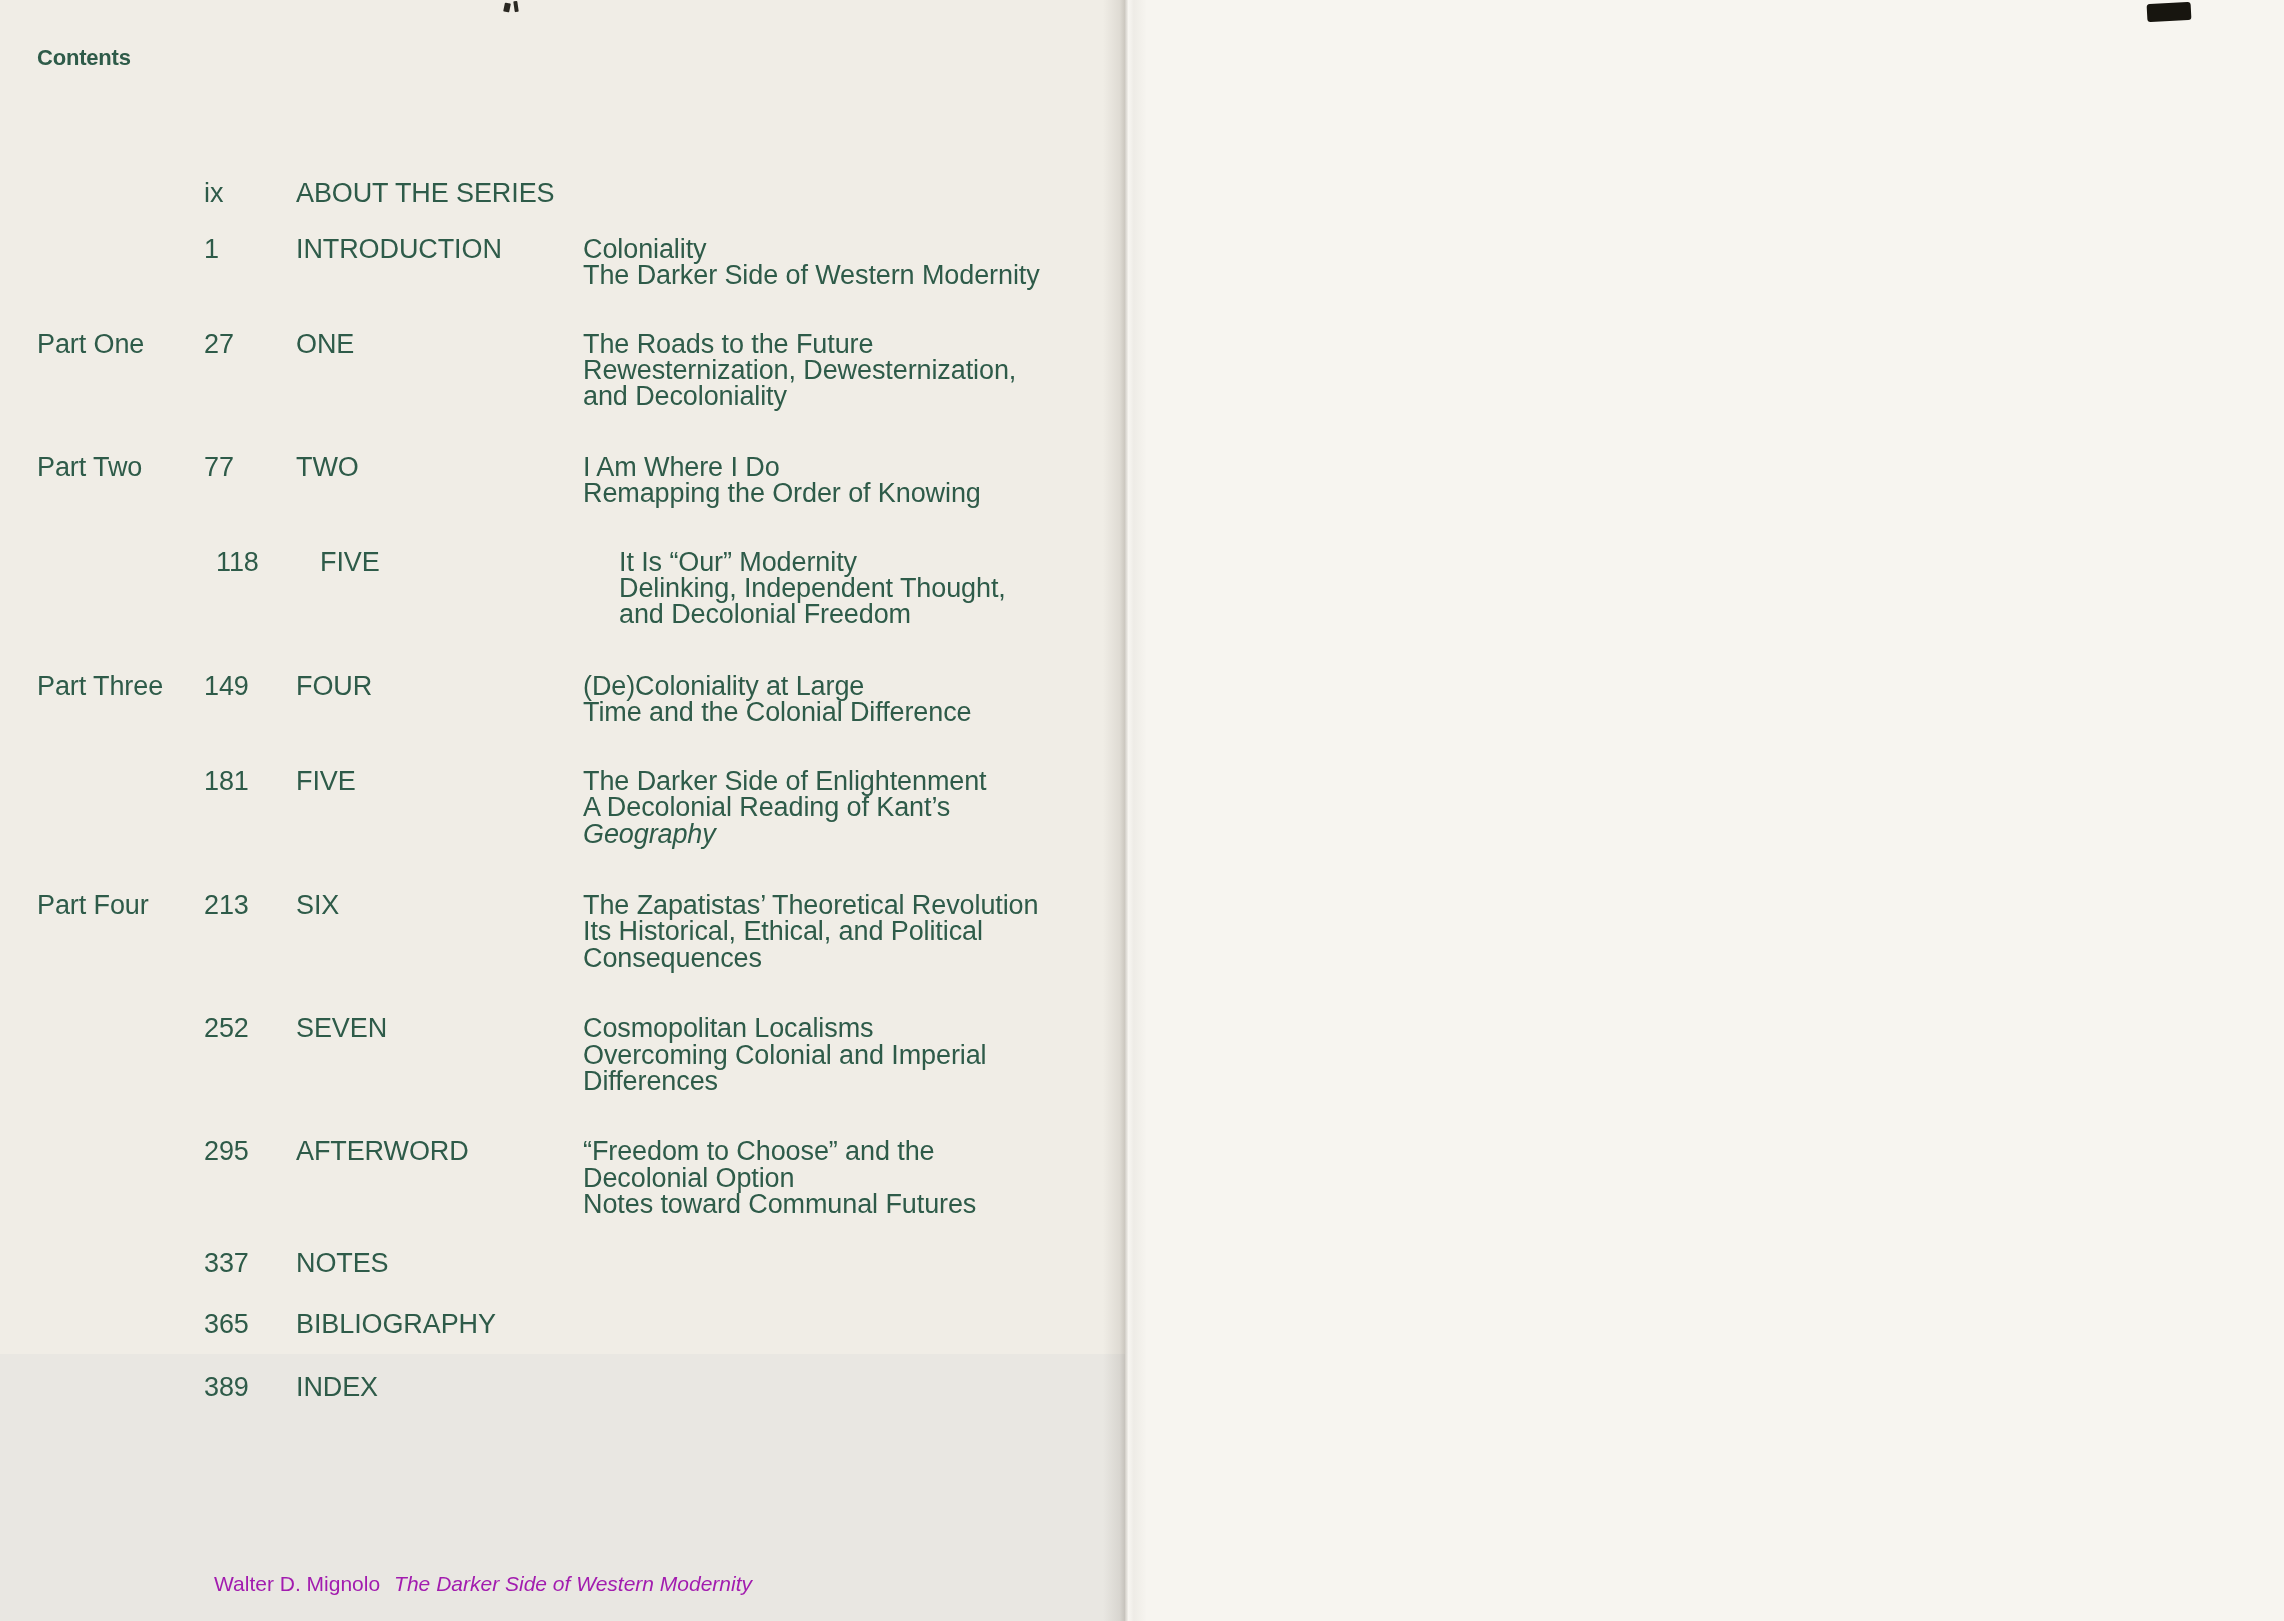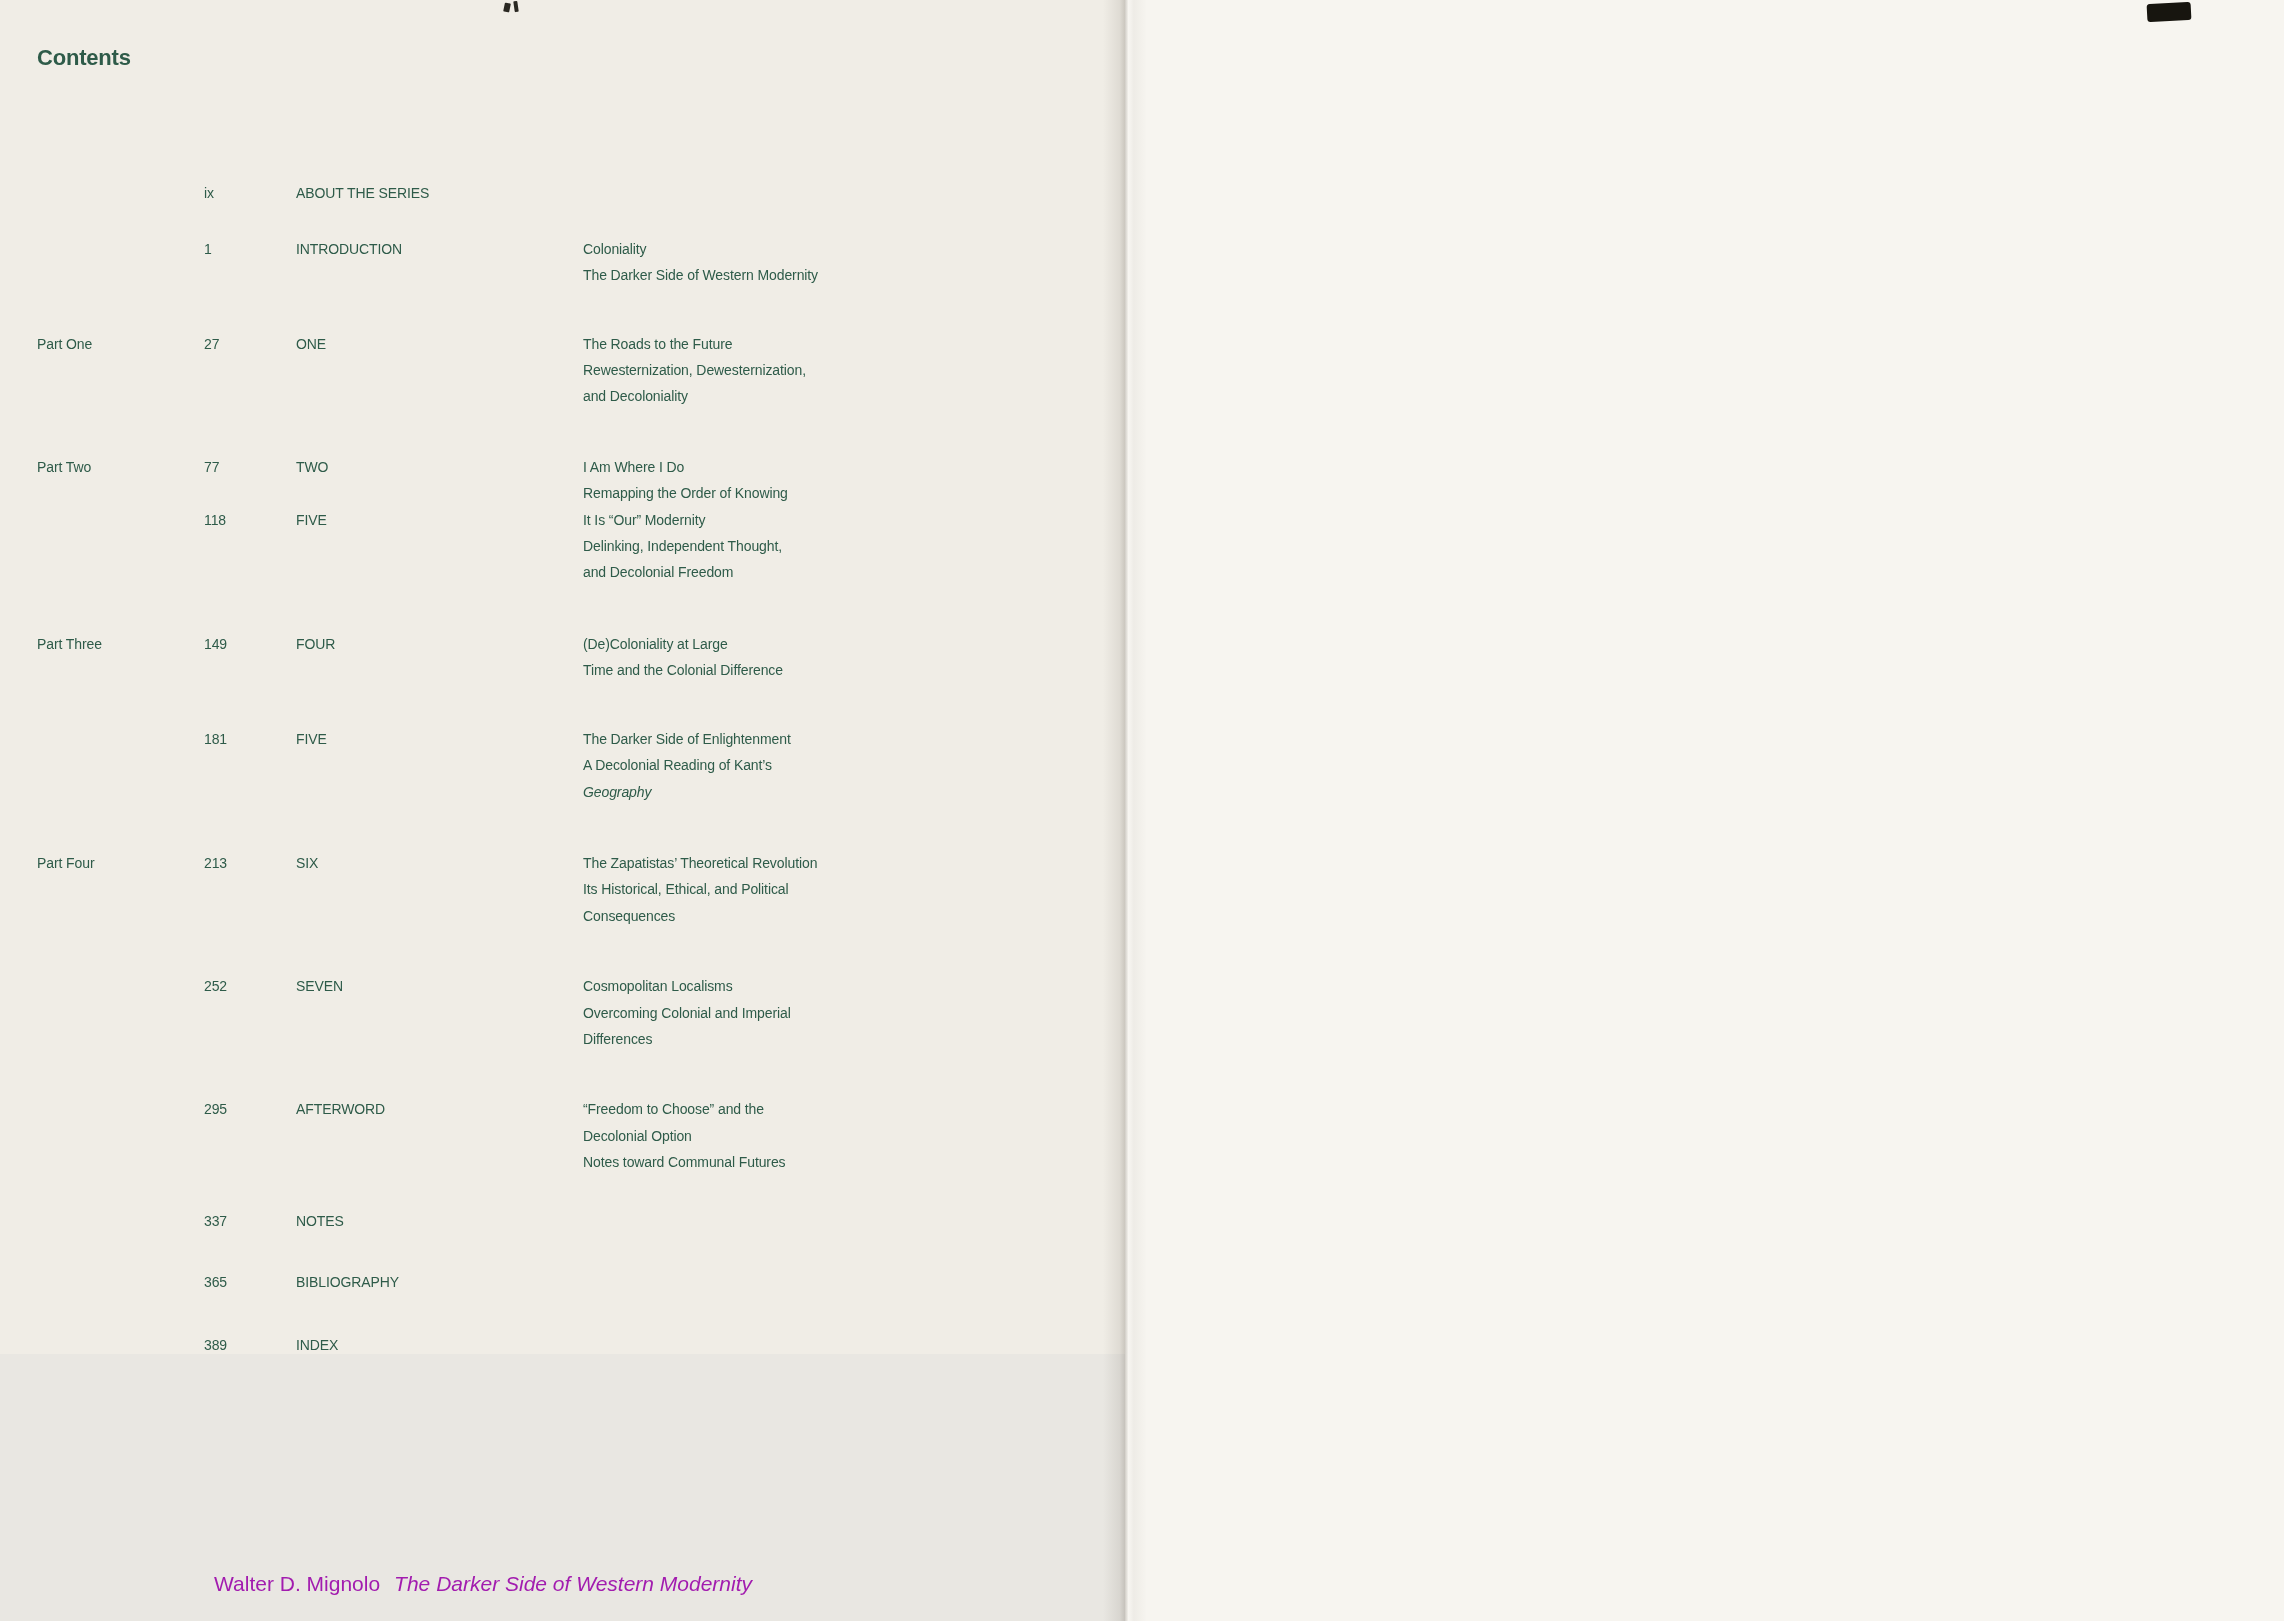--- a/index.html
+++ b/index.html
@@ -43,21 +43,21 @@
   .toc-wrap{
     position:absolute;left:37px;top:45px;width:1061px;
     color:#2e5b49;
   }
   .toc-heading{
     font-size:22px;line-height:26.4px;font-weight:700;letter-spacing:-0.2px;
   }
   .toc-row{
     display:grid;
     grid-template-columns:167px 92px 287px auto;
-    font-size:14px;line-height:26.4px;letter-spacing:-0.1px;
+    font-size:27px;line-height:26.4px;letter-spacing:-0.1px;
     align-items:start;
   }
   .toc-row .cell{white-space:nowrap;}
   .toc-row .title-line{white-space:nowrap;}
   .toc-row .title-line.it{font-style:italic;}
   .page-footer{
     position:absolute;left:214px;top:1574px;
     color:#a21caf;font-size:21px;line-height:20.4px;white-space:nowrap;
   }
   .page-footer .book-title{font-style:italic;margin-left:14px;}
@@ -99,21 +99,21 @@
           </div>
           <div class="toc-row" style="margin-top: 44px;">
             <div class="cell">Part Two</div>
             <div class="cell">77</div>
             <div class="cell">TWO</div>
             <div>
               <div class="title-line">I Am Where I Do</div>
               <div class="title-line">Remapping the Order of Knowing</div>
             </div>
           </div>
-          <div class="toc-row" style="">
+          <div class="toc-row" style="margin-top: 42px; gap: 12px;">
             <div class="cell"></div>
             <div class="cell">118</div>
             <div class="cell">FIVE</div>
             <div>
               <div class="title-line">It Is “Our” Modernity</div>
               <div class="title-line">Delinking, Independent Thought,</div>
               <div class="title-line">and Decolonial Freedom</div>
             </div>
           </div>
           <div class="toc-row" style="margin-top: 45px;">

